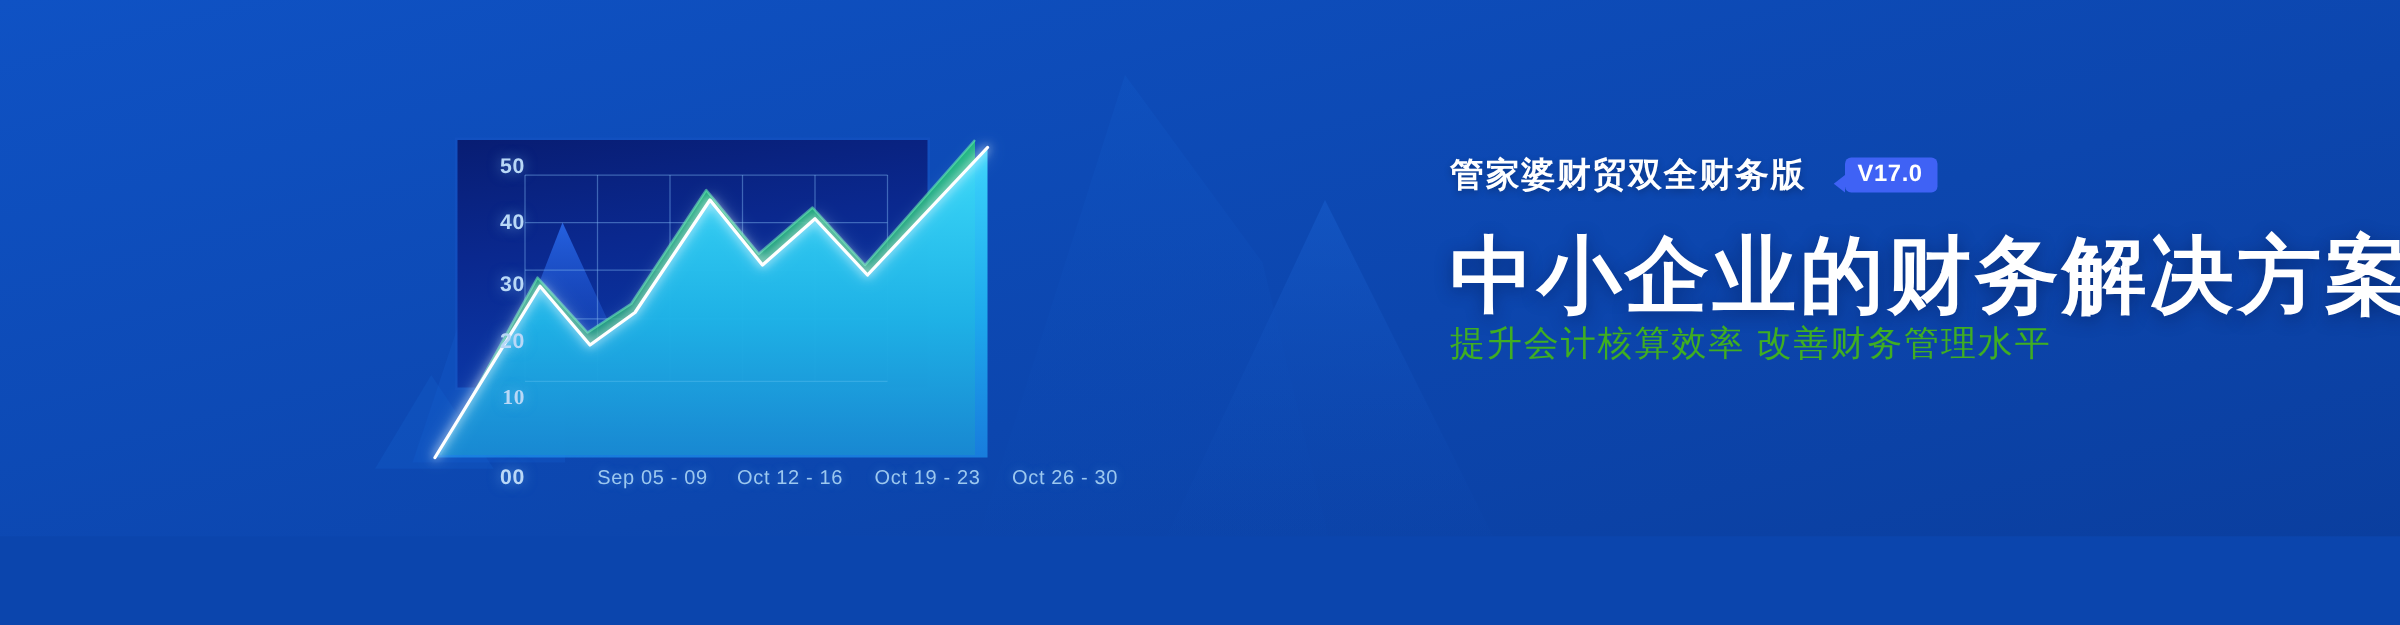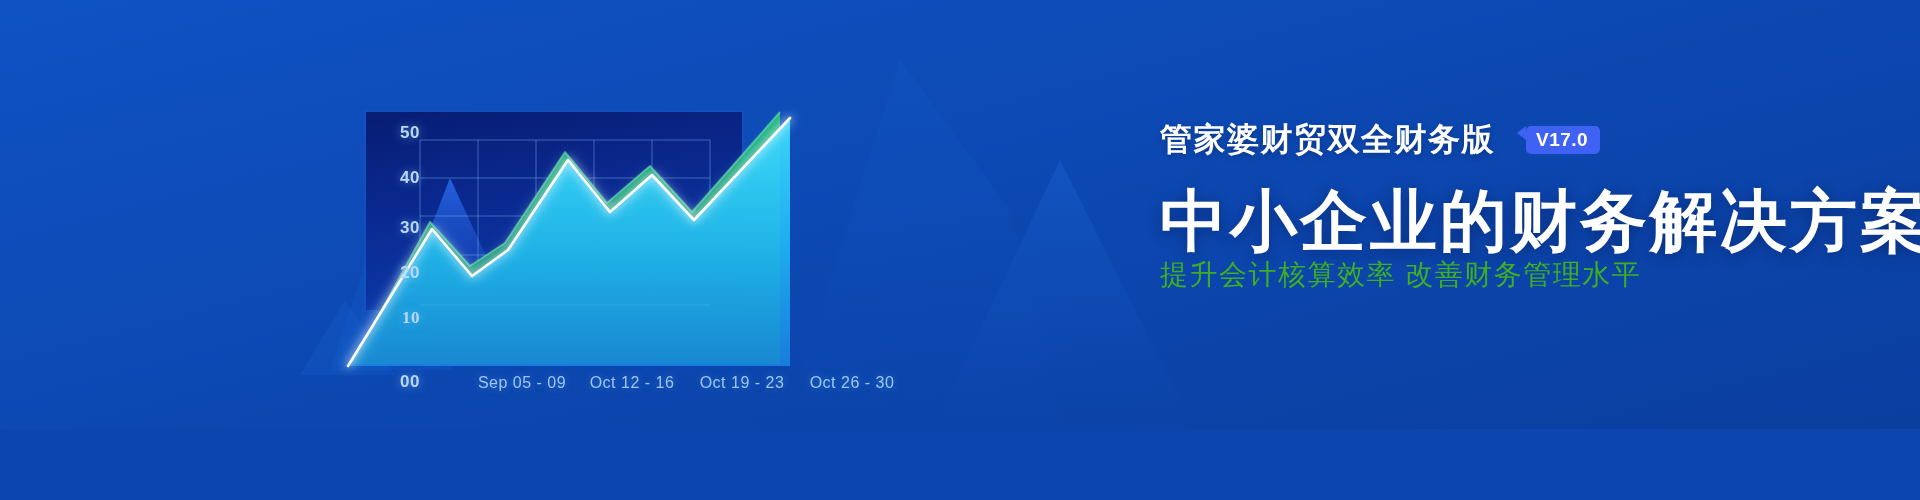--- a/index.html
+++ b/index.html
@@ -38,26 +38,26 @@
     color:#9cc8ef;font-weight:500;font-size:16px;
     text-shadow:0 0 8px rgba(120,190,255,.4);
   }
 
   
   #text-block{
     position:absolute;left:1160px;top:120px;width:700px;
   }
   .kicker-row{display:flex;align-items:center;height:40px;}
   .kicker{
-    color:#ffffff;font-size:32px;font-weight:bold;
+    color:#ffffff;font-size:27px;font-weight:bold;
     letter-spacing:1.5px;white-space:nowrap;
     text-shadow:0 2px 6px rgba(0,0,0,.25);
     text-align:center;
   }
-  .badge-wrap{position:relative;margin-left:22px;display:flex;align-items:flex-start;}
+  .badge-wrap{position:relative;margin-left:22px;display:flex;align-items:flex-end;}
   .badge-tail{
     width:0;height:0;
     border-top:7px solid transparent;
     border-bottom:7px solid transparent;
     border-right:9px solid #3f62f5;
   }
   .badge{
     background:#3f62f5;color:#fff;
     font-size:19px;font-weight:bold;letter-spacing:.5px;
     padding:4px 12px 5px 10px;border-radius:5px;

